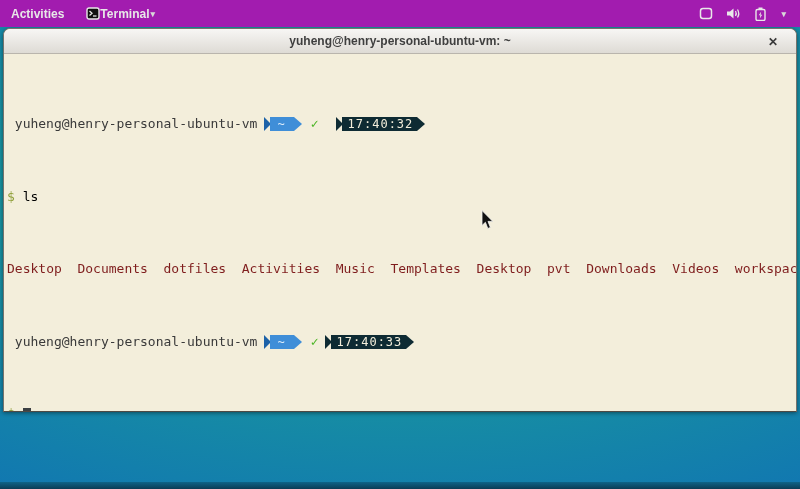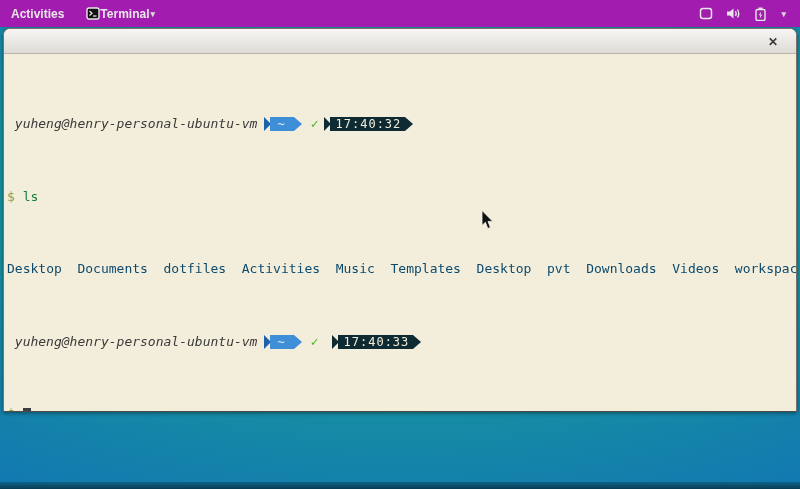--- a/index.html
+++ b/index.html
@@ -32,38 +32,38 @@
   .close-btn { position:absolute; right:12px; top:0; height:25px; width:22px;
                display:flex; align-items:center; justify-content:center;
                color:#3a3a3a; font-size:12px; font-weight:bold; cursor:default; }
 
   
   .terminal { height:357px; padding:5px 3px 0 3px; background:#f3eedb;
               font-family:"DejaVu Sans Mono", monospace; font-size:13px; line-height:14.5px;
               color:#3a3a3a; white-space:pre; overflow:hidden; }
   .tline { height:14.5px; display:flex; align-items:center; }
   .prompt-line { padding-left:1ch; }
-  .host { color:#3a3a3a;font-style:italic; }
+  .host { color:#3a3a3a; }
 
   
   .pl { display:inline-flex; align-items:center; height:14px; margin-left:7px; }
   .pl-lead { width:0; height:0; border-top:7px solid transparent; border-bottom:7px solid transparent; }
   .pl-lead.blue { border-left:7px solid #1d62a8; margin-right:-1px; }
   .pl-lead.dark { border-left:7px solid #0e2b33; margin-right:-1px; }
   .pl-body { height:14px; display:inline-flex; align-items:center; font-size:12px; }
   .pl-body.blue { background:#3f8ed8; color:#dcecfa; padding:0 9px 0 7px; }
   .pl-body.dark { background:#0e2b33; color:#f3eedb; padding:0 4px 0 6px; letter-spacing:1px; }
   .pl-tail { width:0; height:0; border-top:7px solid transparent; border-bottom:7px solid transparent; }
   .pl-tail.blue { border-left:8px solid #3f8ed8; }
   .pl-tail.dark { border-left:8px solid #0e2b33; }
   .check { color:#4cb526; font-weight:bold; margin:0 5px 0 9px; }
 
   .dollar { color:#8f9f3a; }
-  .cmd { color:#15803d; margin-left:1ch; }
-  .dirs { color:#0c4a6e; }
+  .cmd { color:#000000; margin-left:1ch; }
+  .dirs { color:#7f1d1d; }
   .dirs .dir + .dir { margin-left:2ch; }
   .block-cursor { display:inline-block; width:8px; height:13px; background:#3c4043; margin-left:1ch; }
 
   
   .bottom-strip { position:absolute; left:0; bottom:0; width:800px; height:7px;
                   background:linear-gradient(#0f6488, #0a3c55); z-index:5; }
 
   
   .pointer { position:absolute; left:481px; top:210px; z-index:50; }
 </style>
@@ -105,35 +105,36 @@
         <rect x="2" y="2.5" width="9" height="11" rx="1.5" fill="none" stroke="#e8e8e8" stroke-width="1.4"></rect>
         <polygon points="7.2,4.5 4.8,8.3 6.4,8.3 5.8,11.5 8.2,7.7 6.6,7.7" fill="#e8e8e8"></polygon>
       </svg>
     </span>
     <span class="chevron">▾</span>
   </div>
 </div>
 
 <div class="window">
   <div class="titlebar">
+    <span class="title">yuheng@henry-personal-ubuntu-vm: ~</span>
     <span class="close-btn">✕</span>
   </div>
 
   <div class="terminal">
 
     
     <div class="tline prompt-line">
       <span class="host">yuheng@henry-personal-ubuntu-vm</span>
       <span class="pl">
         <span class="pl-lead blue"></span>
         <span class="pl-body blue">~</span>
         <span class="pl-tail blue"></span>
       </span>
       <span class="check">✓</span>
-      <span class="pl" style="margin-left:0">
+      <span class="pl" style="margin-left:12px">
         <span class="pl-lead dark"></span>
         <span class="pl-body dark">17:40:32</span>
         <span class="pl-tail dark"></span>
       </span>
     </div>
 
     
     <div class="tline">
       <span class="dollar">$</span>
       <span class="cmd">ls</span>
@@ -156,21 +157,21 @@
 
     
     <div class="tline prompt-line">
       <span class="host">yuheng@henry-personal-ubuntu-vm</span>
       <span class="pl">
         <span class="pl-lead blue"></span>
         <span class="pl-body blue">~</span>
         <span class="pl-tail blue"></span>
       </span>
       <span class="check">✓</span>
-      <span class="pl" style="margin-left:8px">
+      <span class="pl" style="margin-left:1px">
         <span class="pl-lead dark"></span>
         <span class="pl-body dark">17:40:33</span>
         <span class="pl-tail dark"></span>
       </span>
     </div>
 
     
     <div class="tline">
       <span class="dollar">$</span>
       <span class="block-cursor"></span>

